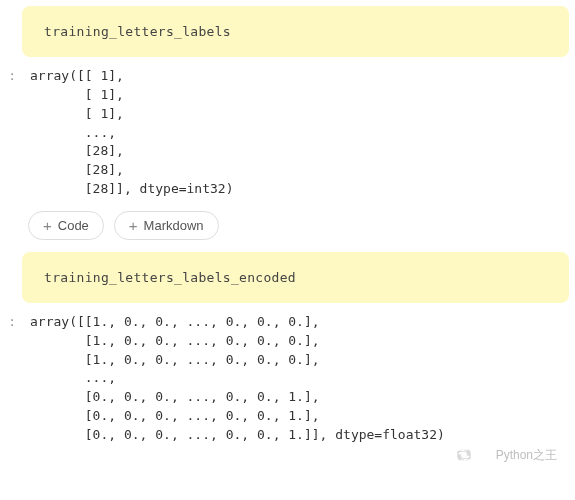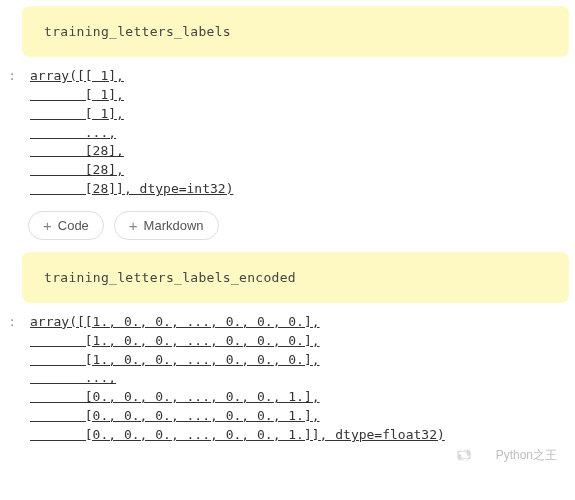--- a/index.html
+++ b/index.html
@@ -32,21 +32,20 @@
       text-align: right;
       padding-right: 4px;
       padding-top: 1px;
       flex-shrink: 0;
     }
     .output {
       white-space: pre;
       color: #333;
       line-height: 1.45;
       padding-left: 10px;
-      text-decoration: underline;
     }
     .buttons {
       display: flex;
       gap: 10px;
       margin: 8px 0 12px 28px;
     }
     .btn {
       display: inline-flex;
       align-items: center;
       gap: 6px;

